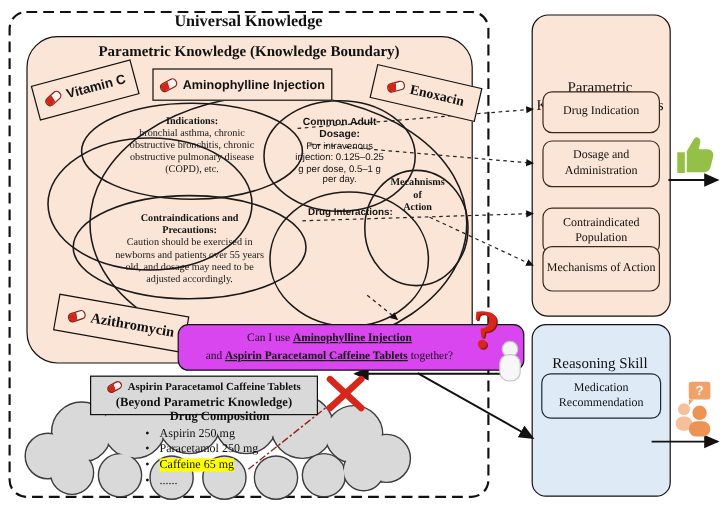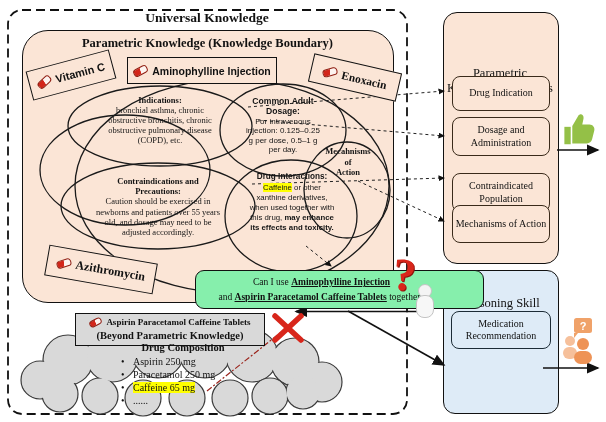--- a/index.html
+++ b/index.html
@@ -38,24 +38,24 @@
     align-items:center;justify-content:center;gap:4px;z-index:2;}
   .pill{display:inline-block;width:13px;height:6px;border-radius:3.5px;flex:0 0 auto;
     background:linear-gradient(100deg,#d3261a 48%,#fdf4f0 52%);border:1px solid #8f1d12;
     transform:rotate(-28deg);}
 
   
   .etext{position:absolute;text-align:center;z-index:2;color:#151515;}
   .hl-y{background:#ffff00;}
 
   
-  .qbox{position:absolute;left:148px;top:270px;width:289px;height:39px;background:#86efac;
+  .qbox{position:absolute;left:148px;top:270px;width:289px;height:39px;background:#d946ef;
     border:1.5px solid #111;border-radius:9px;z-index:3;display:flex;flex-direction:column;
     justify-content:center;text-align:center;font-size:9.5px;line-height:1.5;
-    padding-right:36px;box-sizing:border-box;margin-left:47px;}
+    padding-right:36px;box-sizing:border-box;}
   .qbox .drug{font-weight:bold;text-decoration:underline;}
   .qbox div{white-space:nowrap;}
 
   .beyond-box{position:absolute;left:75px;top:313px;width:188px;height:31px;background:#d9d9d9;
     border:1.5px solid #111;z-index:2;display:flex;flex-direction:column;align-items:center;
     justify-content:center;line-height:1.25;}
 
   .cloud-title{position:absolute;left:108px;top:342px;width:150px;text-align:center;
     font-weight:bold;font-size:10.5px;z-index:2;}
   .cloud-list{position:absolute;left:121px;top:355px;z-index:2;font-size:10px;}
@@ -195,23 +195,20 @@
     <span style="display:block;max-width:78px;margin:0 auto;">For intravenous injection: 0.125–0.25 g per dose, 0.5–1 g per day.</span>
   </div>
 
   <div class="etext serif" style="left:72px;top:176px;width:172px;font-size:8.5px;line-height:1.2;">
     <span class="b" style="display:block;max-width:120px;margin:0 auto;">Contraindications and Precautions:</span>
     <span style="display:block;max-width:126px;margin:0 auto;">Caution should be exercised in newborns and patients over 55 years old, and dosage may need to be adjusted accordingly.</span>
   </div>
 
   <div class="etext sans" style="left:235px;top:172px;width:114px;font-size:7.8px;line-height:1.3;">
     <span class="b" style="display:block;font-size:8.2px;">Drug Interactions:</span>
-    <span style="display:inline-block;max-width:86px;">
-      <span class="hl-y">Caffeine</span><span> or other xanthine derivatives, when used together with this drug, </span><span class="b">may enhance its effects and toxicity.</span>
-    </span>
   </div>
 
   <div class="etext serif b" style="left:320px;top:146px;width:56px;font-size:8.5px;line-height:1.25;">
     <span style="display:block;word-spacing:60px;">Mecahnisms of Action</span>
   </div>
 
   <div class="qbox serif">
     <div><span>Can I use </span><span class="drug">Aminophylline Injection</span></div>
     <div><span>and </span><span class="drug">Aspirin Paracetamol Caffeine Tablets</span><span> together?</span></div>
   </div>

